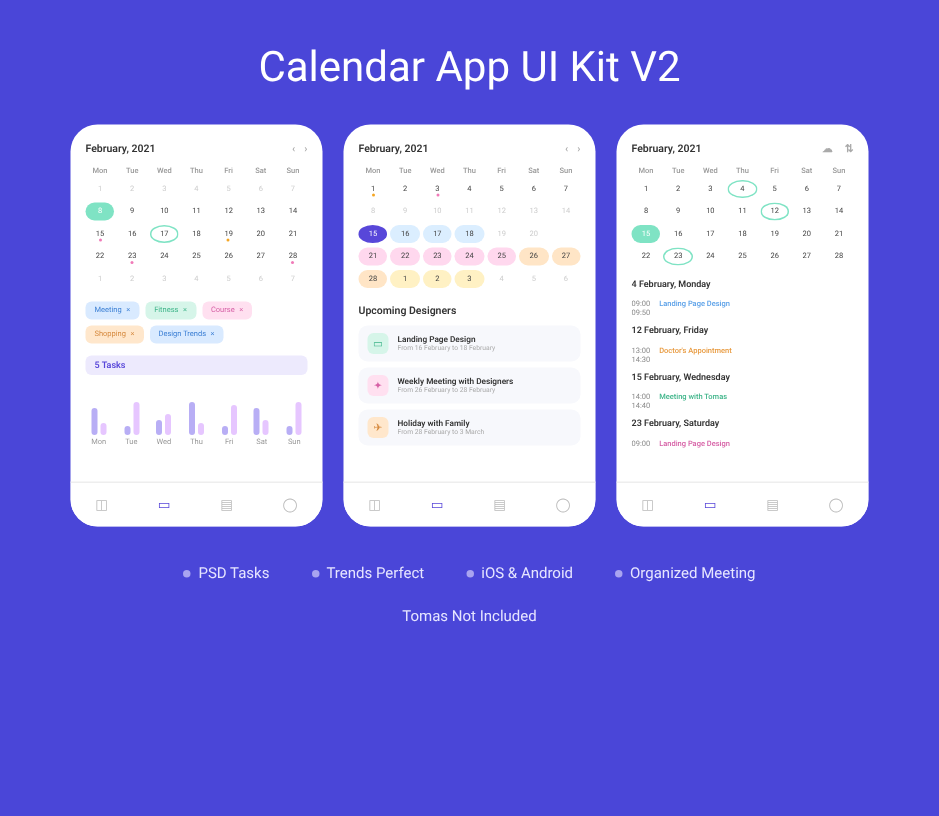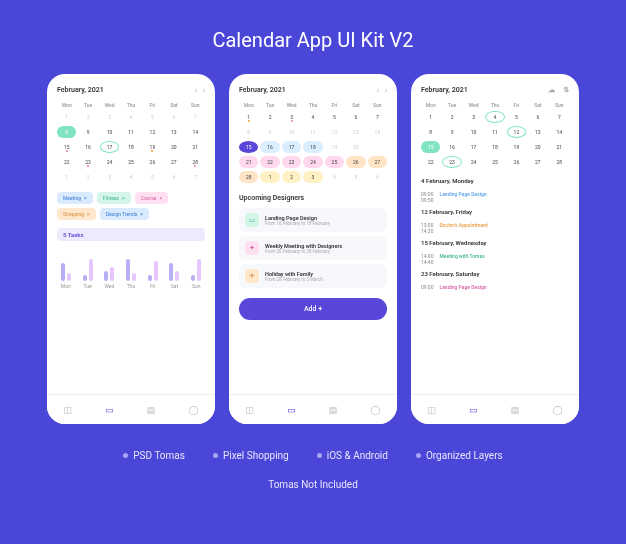--- a/index.html
+++ b/index.html
@@ -7,25 +7,25 @@
     width: 626px;
     height: 544px;
     background: #4a46d8;
     font-family: -apple-system, BlinkMacSystemFont, "Segoe UI", Roboto, Arial, sans-serif;
     display: flex;
     flex-direction: column;
     align-items: center;
     padding: 28px 40px 20px;
     color: #fff;
   }
-  .title { font-size: 20px; font-weight: 400; margin-bottom: 22px; }
+  .title { font-size: 28px; font-weight: 400; margin-bottom: 22px; }
   .phones { display: flex; gap: 14px; justify-content: center; }
   .phone {
     width: 168px;
-    height: 350px;
+    height: 268px;
     background: #fff;
     border-radius: 18px;
     padding: 12px 10px 40px;
     color: #2a2a3a;
     position: relative;
     overflow: hidden;
     display: flex;
     flex-direction: column;
   }
   .month-header {
@@ -355,21 +355,20 @@
           </div>
         </div>
         <div class="project">
           <div class="p-icon orange">✈</div>
           <div class="p-text">
             <span class="p-title">Holiday with Family</span>
             <span class="p-sub">From 28 February to 3 March</span>
           </div>
         </div>
       </div>
-    <div class="add-btn">Add  +</div>
 
     <div class="tabbar" id="tb2">
         <span class="tab-icon">◫</span>
         <span class="tab-icon active">▭</span>
         <span class="tab-icon">▤</span>
         <span class="tab-icon">◯</span>
       </div>
   </div>
 
   <div class="phone">
@@ -469,28 +468,28 @@
         <span class="tab-icon">▤</span>
         <span class="tab-icon">◯</span>
       </div>
   </div>
 
 </div>
 
 <div class="features" id="features">
     <div class="feature">
       <span class="bullet"></span>
-      <span>PSD Tomas</span>
+      <span>PSD Tasks</span>
     </div>
     <div class="feature">
       <span class="bullet"></span>
-      <span>Pixel Shopping</span>
+      <span>Trends Perfect</span>
     </div>
     <div class="feature">
       <span class="bullet"></span>
       <span>iOS &amp; Android</span>
     </div>
     <div class="feature">
       <span class="bullet"></span>
-      <span>Organized Layers</span>
+      <span>Organized Meeting</span>
     </div>
   </div>
 <div class="disclaimer">Tomas Not Included</div>
 
 </body></html>

